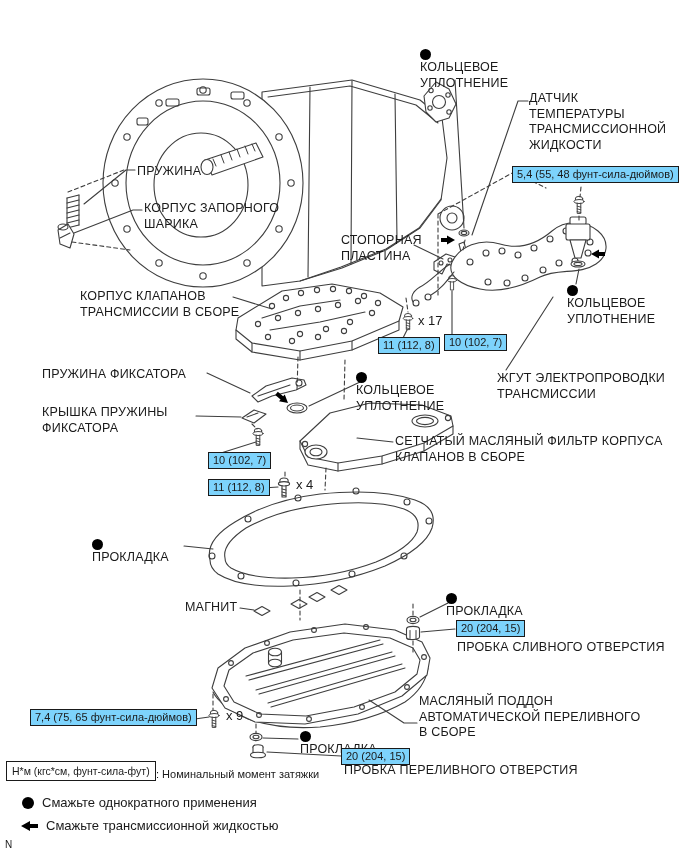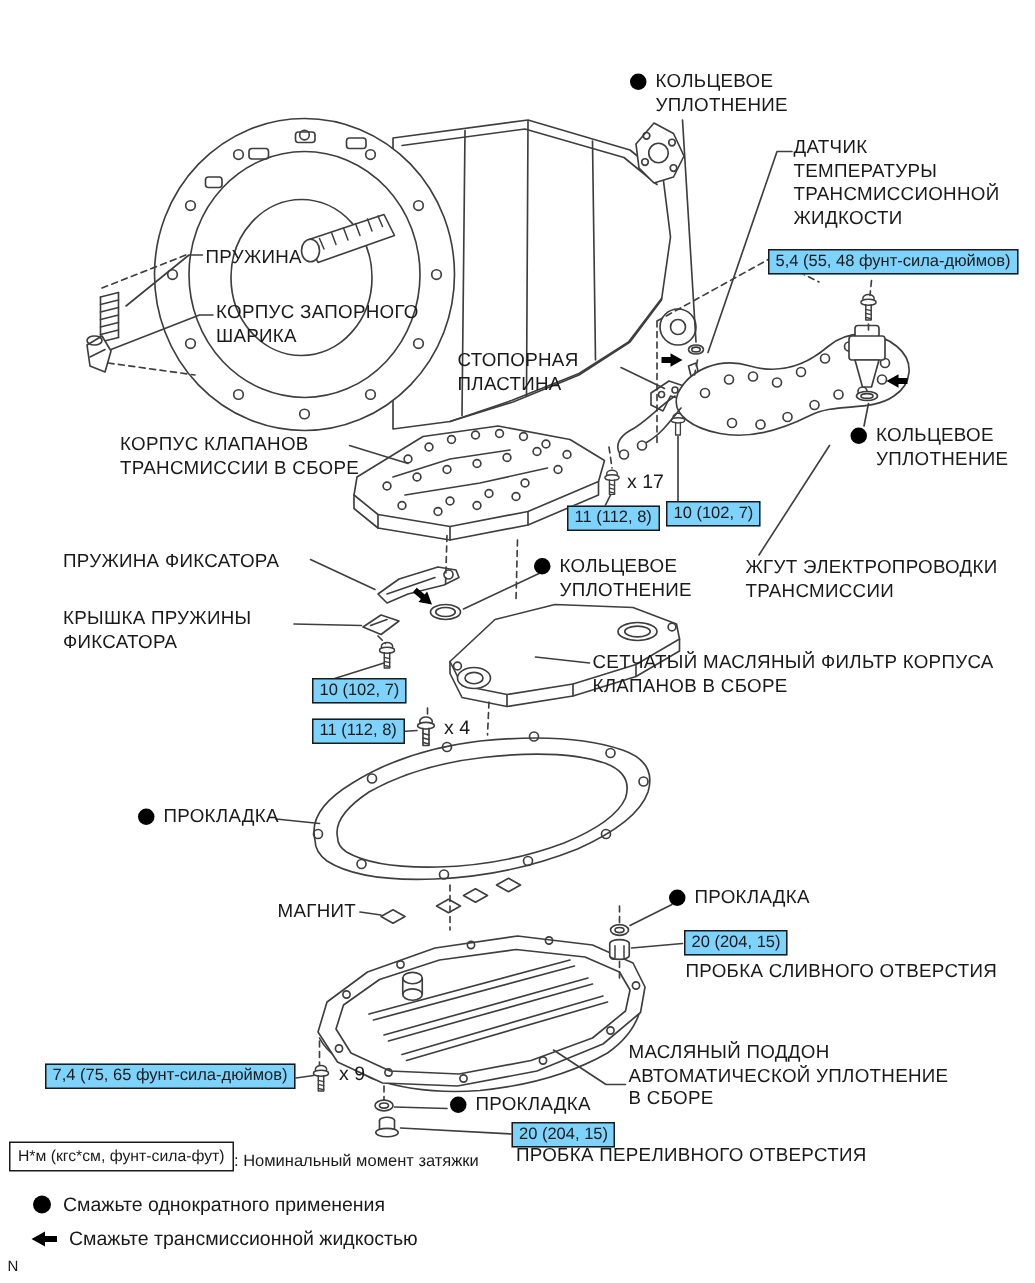--- a/index.html
+++ b/index.html
@@ -7,21 +7,21 @@
         font-family:"Liberation Sans", sans-serif;color:#1a1a1a;}
   svg.art{position:absolute;left:0;top:0;}
   .art path,.art ellipse,.art circle,.art rect,.art line,.art polyline{
       stroke:#3e3e3e;stroke-width:1.1;fill:none;stroke-linejoin:round;stroke-linecap:round;}
   .art .wfill{fill:#ffffff;}
   .art .blk{fill:#000;stroke:none;}
   .art .dash{stroke-dasharray:4 3;}
   .art .thin{stroke-width:1;}
   .lbl{position:absolute;font-size:12.5px;line-height:15.5px;white-space:nowrap;letter-spacing:.2px;}
   .lbl .stack span{display:block;}
-  .lbl.dotted{display:flex;}
+  .lbl.dotted{display:flex;flex-direction:column;}
   .dot{width:11px;height:11px;border-radius:50%;background:#000;display:inline-block;
        flex:none;margin-top:2px;margin-right:6px;}
   .tq{position:absolute;border:1.4px solid #1a1a1a;background:#7dd3fc;font-size:11px;
       line-height:15px;padding:0 4px;white-space:nowrap;}
   .cnt{position:absolute;font-size:13px;white-space:nowrap;}
   .legendbox{position:absolute;border:1.4px solid #1a1a1a;background:#fff;font-size:10.5px;
       padding:3px 5px;white-space:nowrap;}
   .legendnote{position:absolute;font-size:11px;white-space:nowrap;}
   .legendrow{position:absolute;display:flex;align-items:center;font-size:13px;white-space:nowrap;}
   .legendrow .dot{margin:0 8px 0 0;width:12px;height:12px;}
@@ -341,21 +341,21 @@
 
 <div class="lbl" style="left:137px;top:164px">ПРУЖИНА</div>
 
 <div class="lbl" style="left:144px;top:201px">
   <span class="stack">
     <span>КОРПУС ЗАПОРНОГО</span>
     <span>ШАРИКА</span>
   </span>
 </div>
 
-<div class="lbl" style="left:305px;top:233px">
+<div class="lbl" style="left:341px;top:233px">
   <span class="stack">
     <span>СТОПОРНАЯ</span>
     <span>ПЛАСТИНА</span>
   </span>
 </div>
 
 <div class="lbl" style="left:80px;top:289px">
   <span class="stack">
     <span>КОРПУС КЛАПАНОВ</span>
     <span>ТРАНСМИССИИ В СБОРЕ</span>
@@ -420,21 +420,21 @@
   <span class="dot"></span>
   <span>ПРОКЛАДКА</span>
 </div>
 
 <div class="tq" style="left:456px;top:620px">20 (204, 15)</div>
 <div class="lbl" style="left:457px;top:640px">ПРОБКА СЛИВНОГО ОТВЕРСТИЯ</div>
 
 <div class="lbl" style="left:419px;top:694px">
   <span class="stack">
     <span>МАСЛЯНЫЙ ПОДДОН</span>
-    <span>АВТОМАТИЧЕСКОЙ УПЛОТНЕНИЕ</span>
+    <span>АВТОМАТИЧЕСКОЙ ПЕРЕЛИВНОГО</span>
     <span>В СБОРЕ</span>
   </span>
 </div>
 
 <div class="tq" style="left:30px;top:709px">7,4 (75, 65 фунт-сила-дюймов)</div>
 <div class="cnt" style="left:226px;top:708px">x 9</div>
 
 <div class="lbl dotted" style="left:300px;top:729px">
   <span class="dot"></span>
   <span>ПРОКЛАДКА</span>

